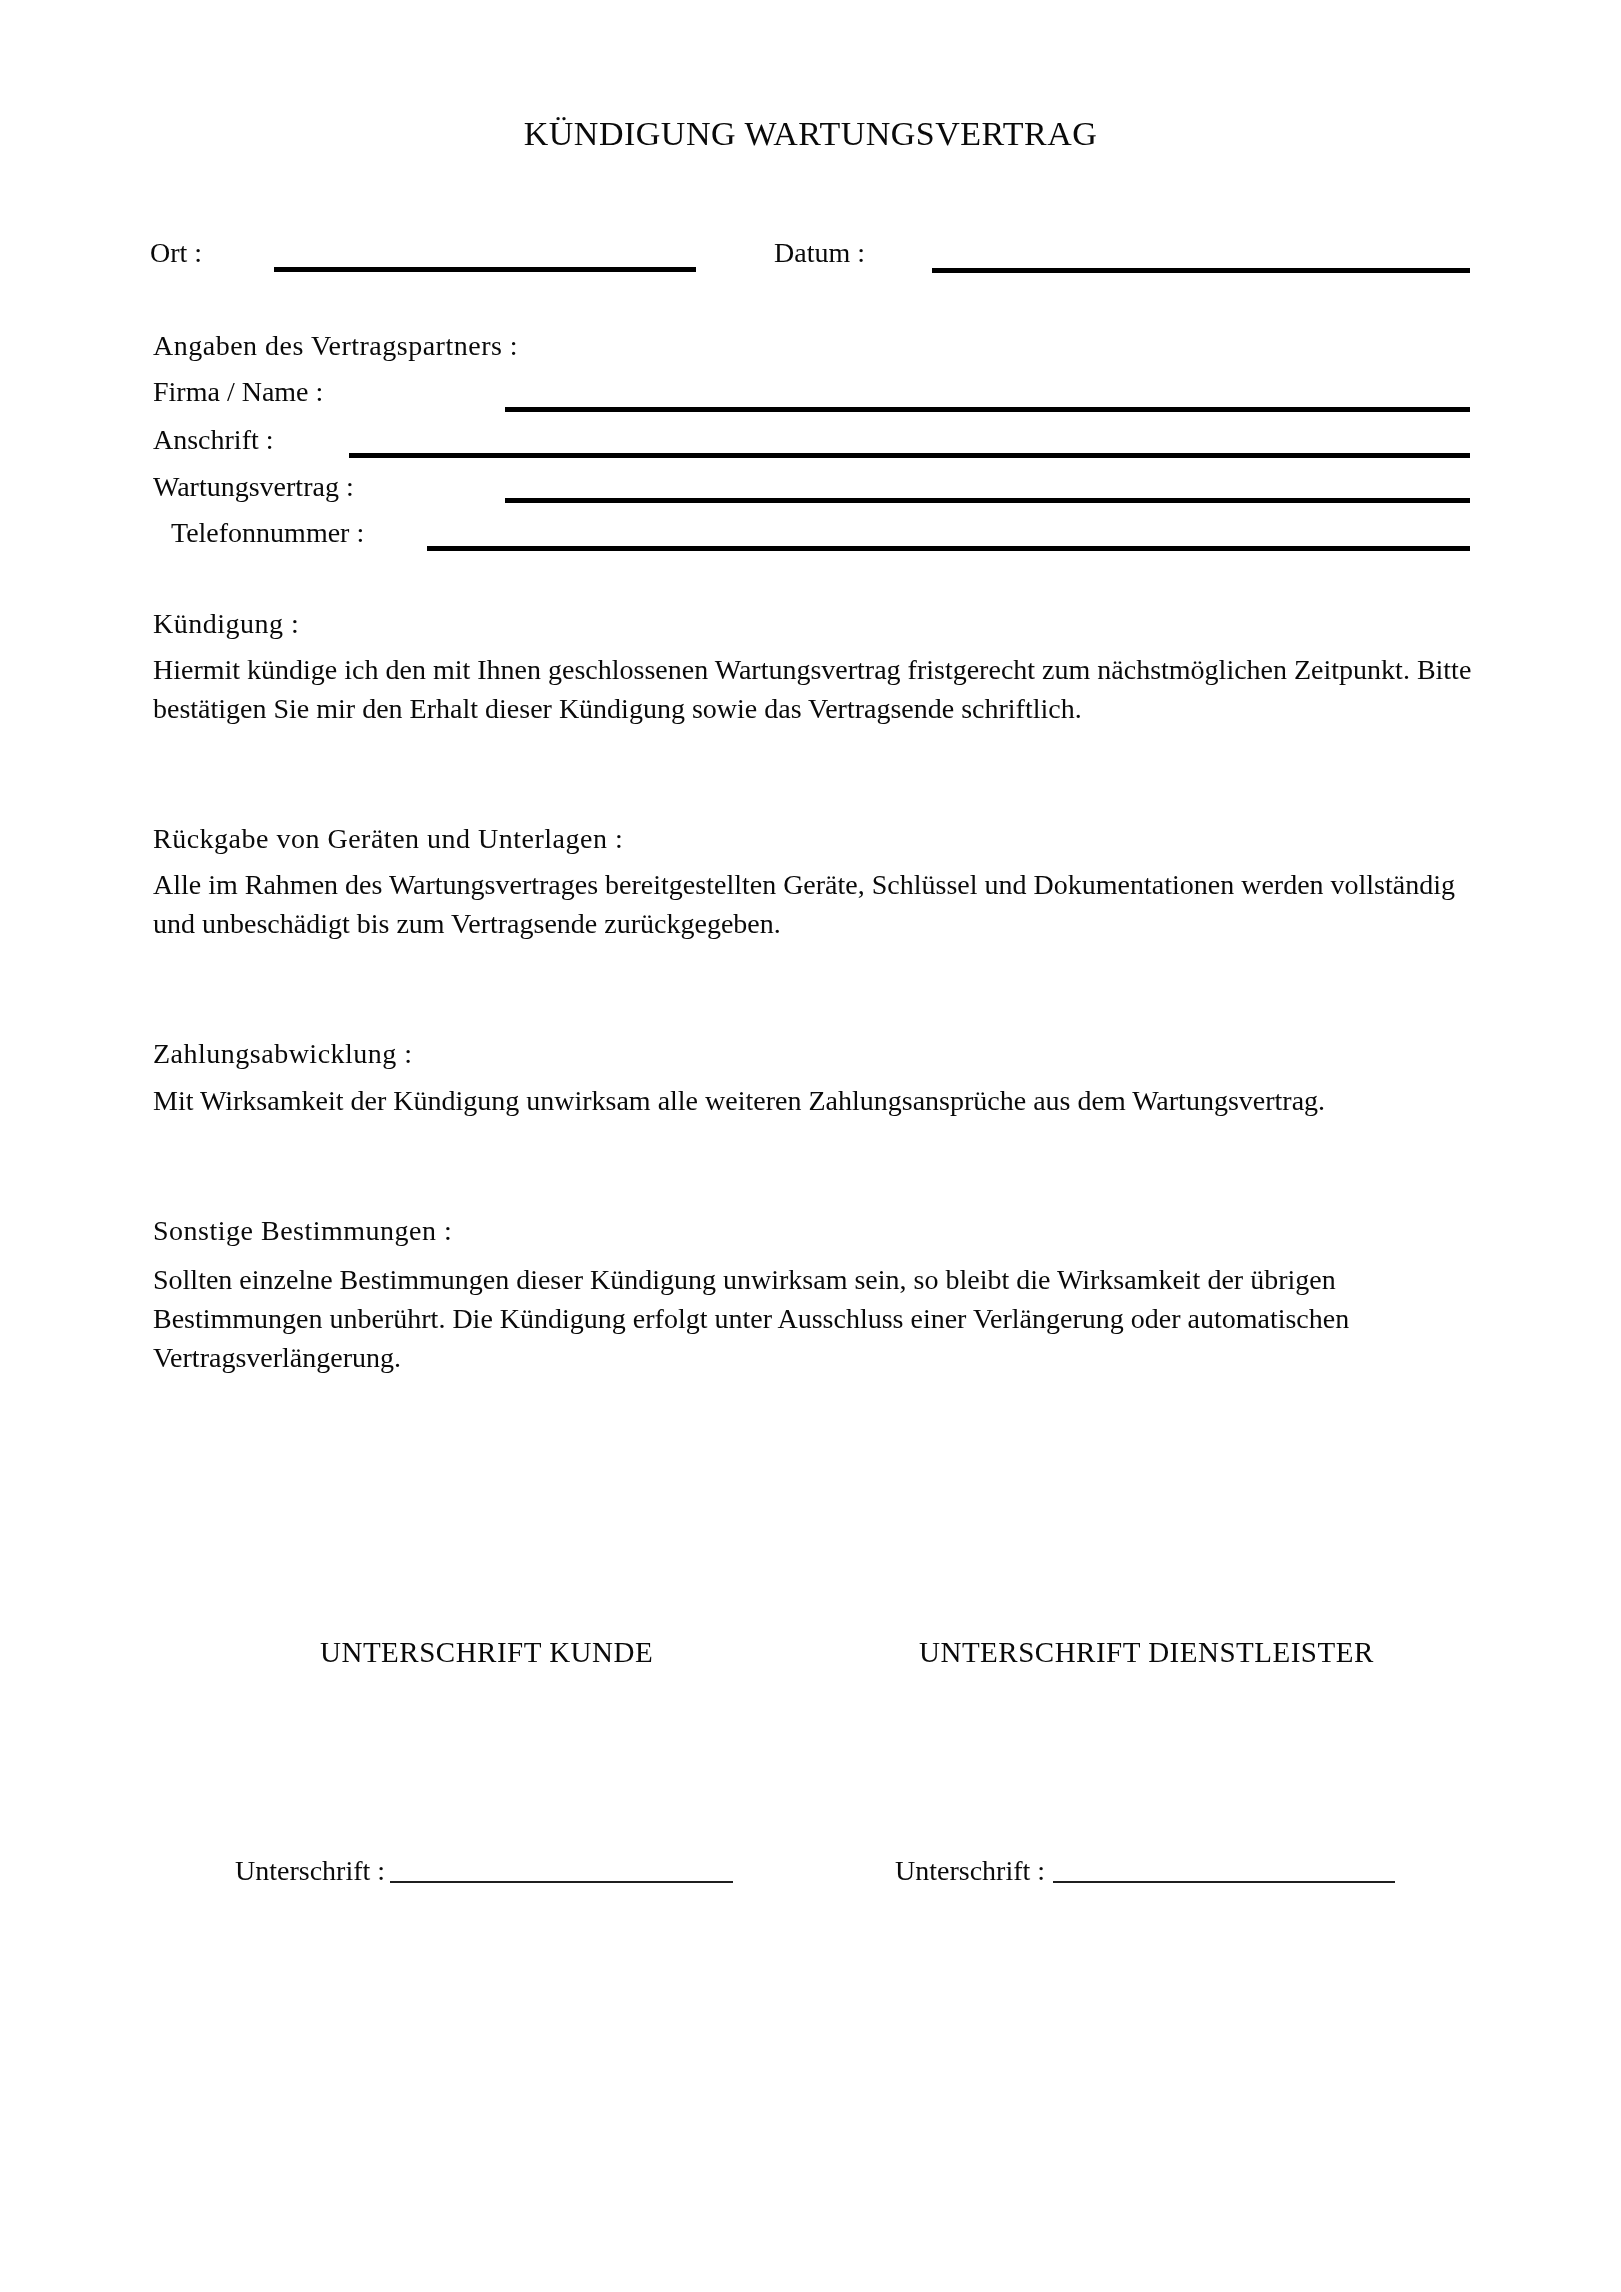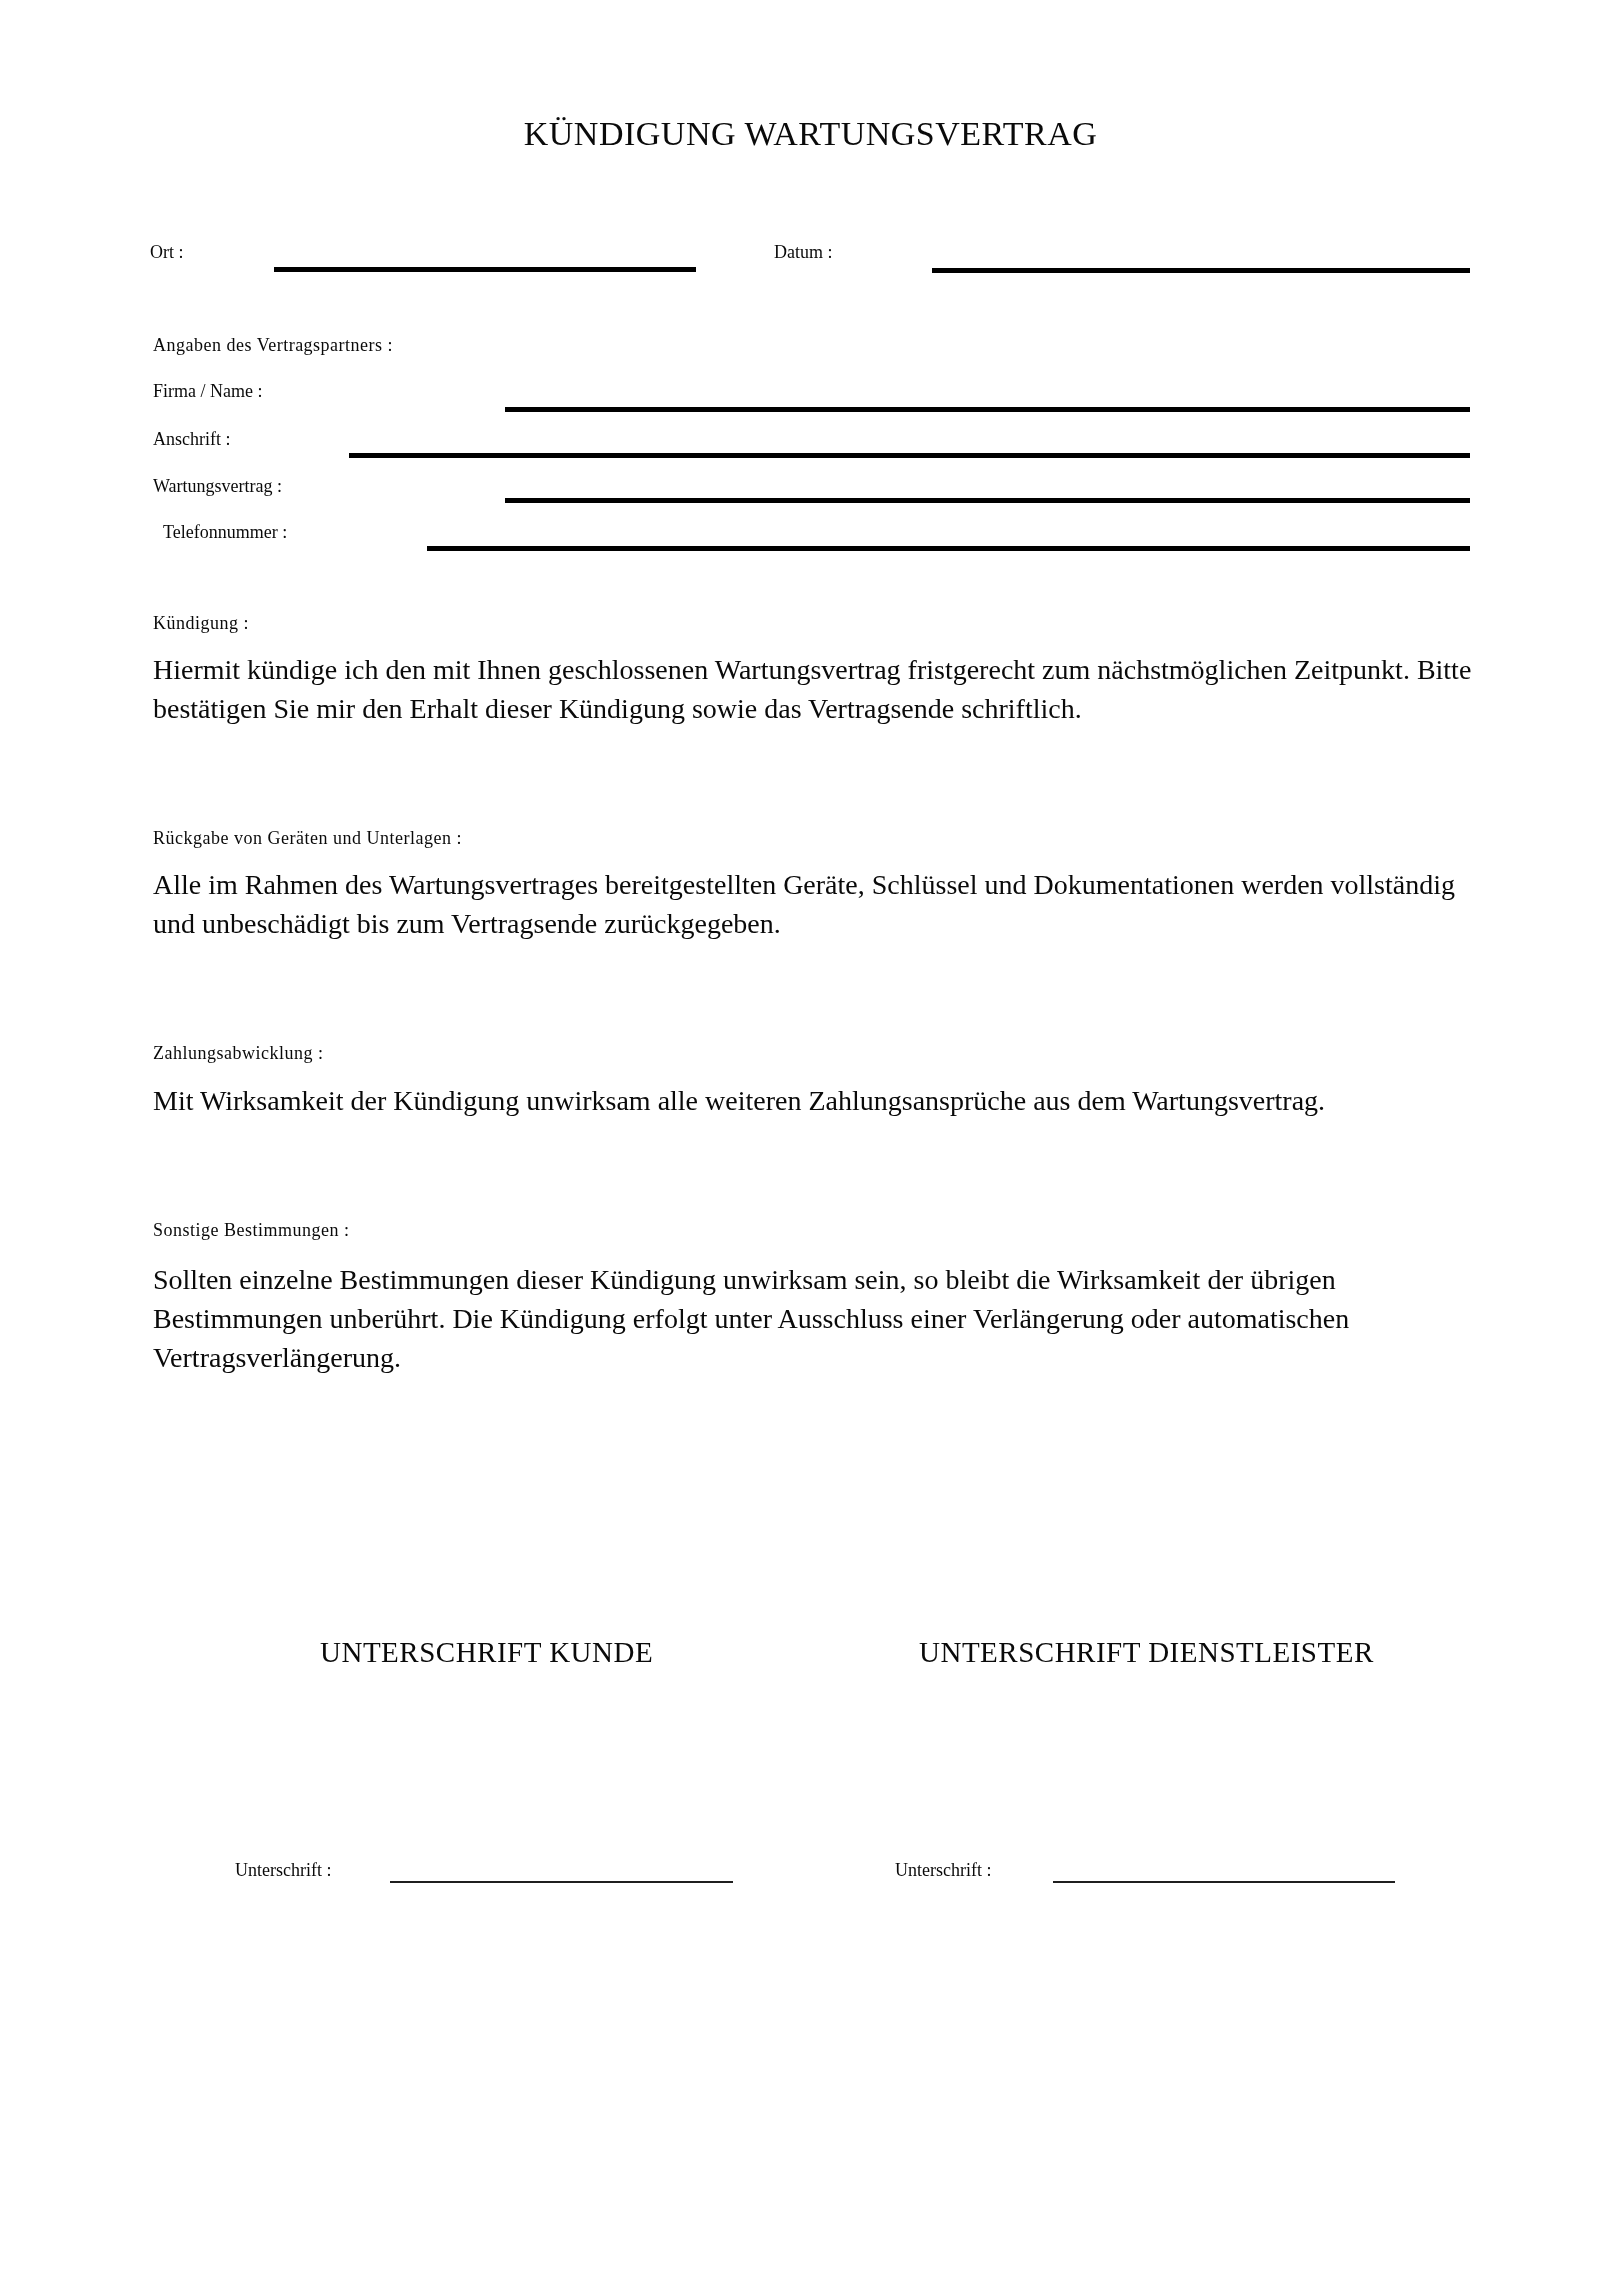--- a/index.html
+++ b/index.html
@@ -24,21 +24,21 @@
     text-align: center;
     font-size: 34px;
     line-height: 47px;
     font-weight: normal;
     letter-spacing: 0.5px;
     margin: 0;
     white-space: nowrap;
   }
   .t {
     position: absolute;
-    font-size: 18px;
+    font-size: 28px;
     line-height: 39px;
     white-space: nowrap;
   }
   .heading {
     letter-spacing: 0.5px;
   }
   .para {
     position: absolute;
     left: 153px;
     width: 1325px;
@@ -80,21 +80,21 @@
 
   <span class="t" style="left:153px; top:372px;">Firma / Name :</span>
   <div class="rule" style="left:505px; top:407px; width:965px;"></div>
 
   <span class="t" style="left:153px; top:420px;">Anschrift :</span>
   <div class="rule" style="left:349px; top:453px; width:1121px;"></div>
 
   <span class="t" style="left:153px; top:467px;">Wartungsvertrag :</span>
   <div class="rule" style="left:505px; top:498px; width:965px;"></div>
 
-  <span class="t" style="left:163px; top:513px;">Telefonnummer :</span>
+  <span class="t" style="left:171px; top:513px;">Telefonnummer :</span>
   <div class="rule" style="left:427px; top:546px; width:1043px;"></div>
 
   <span class="t heading" style="left:153px; top:604px;">Kündigung :</span>
   <div class="para" style="top:650px;">Hiermit kündige ich den mit Ihnen geschlossenen Wartungsvertrag fristgerecht zum nächstmöglichen Zeitpunkt. Bitte bestätigen Sie mir den Erhalt dieser Kündigung sowie das Vertragsende schriftlich.</div>
 
   <span class="t heading" style="left:153px; top:819px;">Rückgabe von Geräten und Unterlagen :</span>
   <div class="para" style="top:865px;">Alle im Rahmen des Wartungsvertrages bereitgestellten Geräte, Schlüssel und Dokumentationen werden vollständig und unbeschädigt bis zum Vertragsende zurückgegeben.</div>
 
   <span class="t heading" style="left:153px; top:1034px;">Zahlungsabwicklung :</span>
   <div class="para" style="top:1081px;">Mit Wirksamkeit der Kündigung unwirksam alle weiteren Zahlungsansprüche aus dem Wartungsvertrag.</div>

